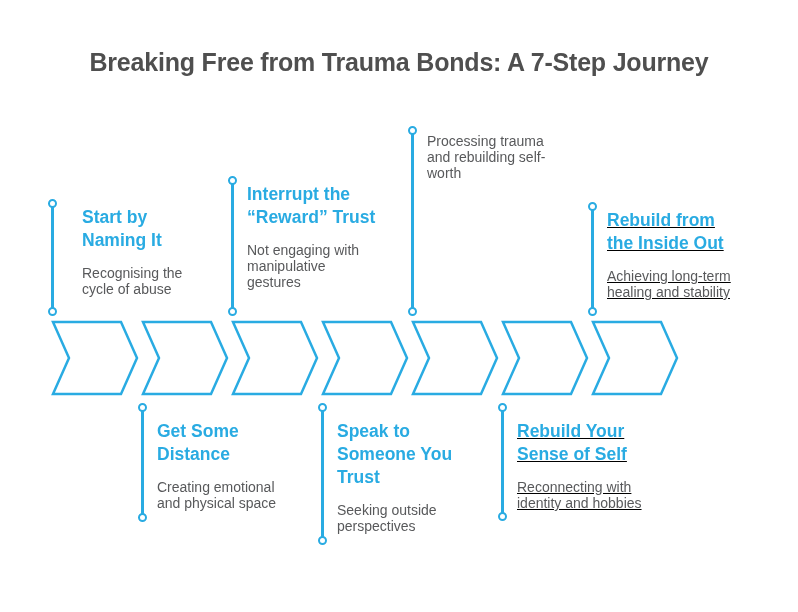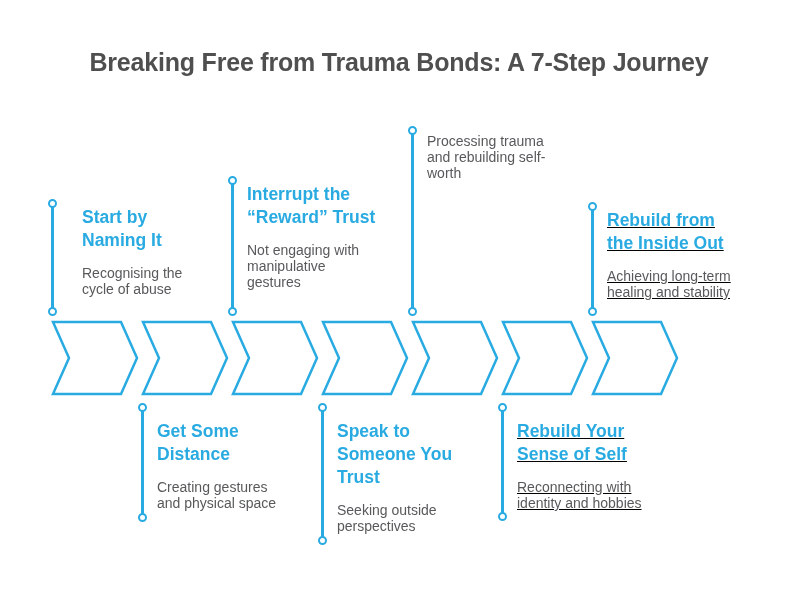--- a/index.html
+++ b/index.html
@@ -104,21 +104,21 @@
     <p class="step-desc">Recognising the
 cycle of abuse</p>
   </div>
 
   <div class="vline" style="left:140.5px; top:407px; height:110px;"></div>
   <div class="dot" style="left:137.5px; top:402.5px;"></div>
   <div class="dot" style="left:137.5px; top:512.5px;"></div>
   <div class="step" style="left:157px; top:420px; width:145px;">
     <h2 class="step-heading">Get Some
 Distance</h2>
-    <p class="step-desc">Creating gestures
+    <p class="step-desc">Creating emotional
 and physical space</p>
   </div>
 
   <div class="vline" style="left:230.5px; top:180px; height:131px;"></div>
   <div class="dot" style="left:227.5px; top:175.5px;"></div>
   <div class="dot" style="left:227.5px; top:306.5px;"></div>
   <div class="step" style="left:247px; top:183px; width:145px;">
     <h2 class="step-heading">Interrupt the
 “Reward” Trust</h2>
     <p class="step-desc">Not engaging with

